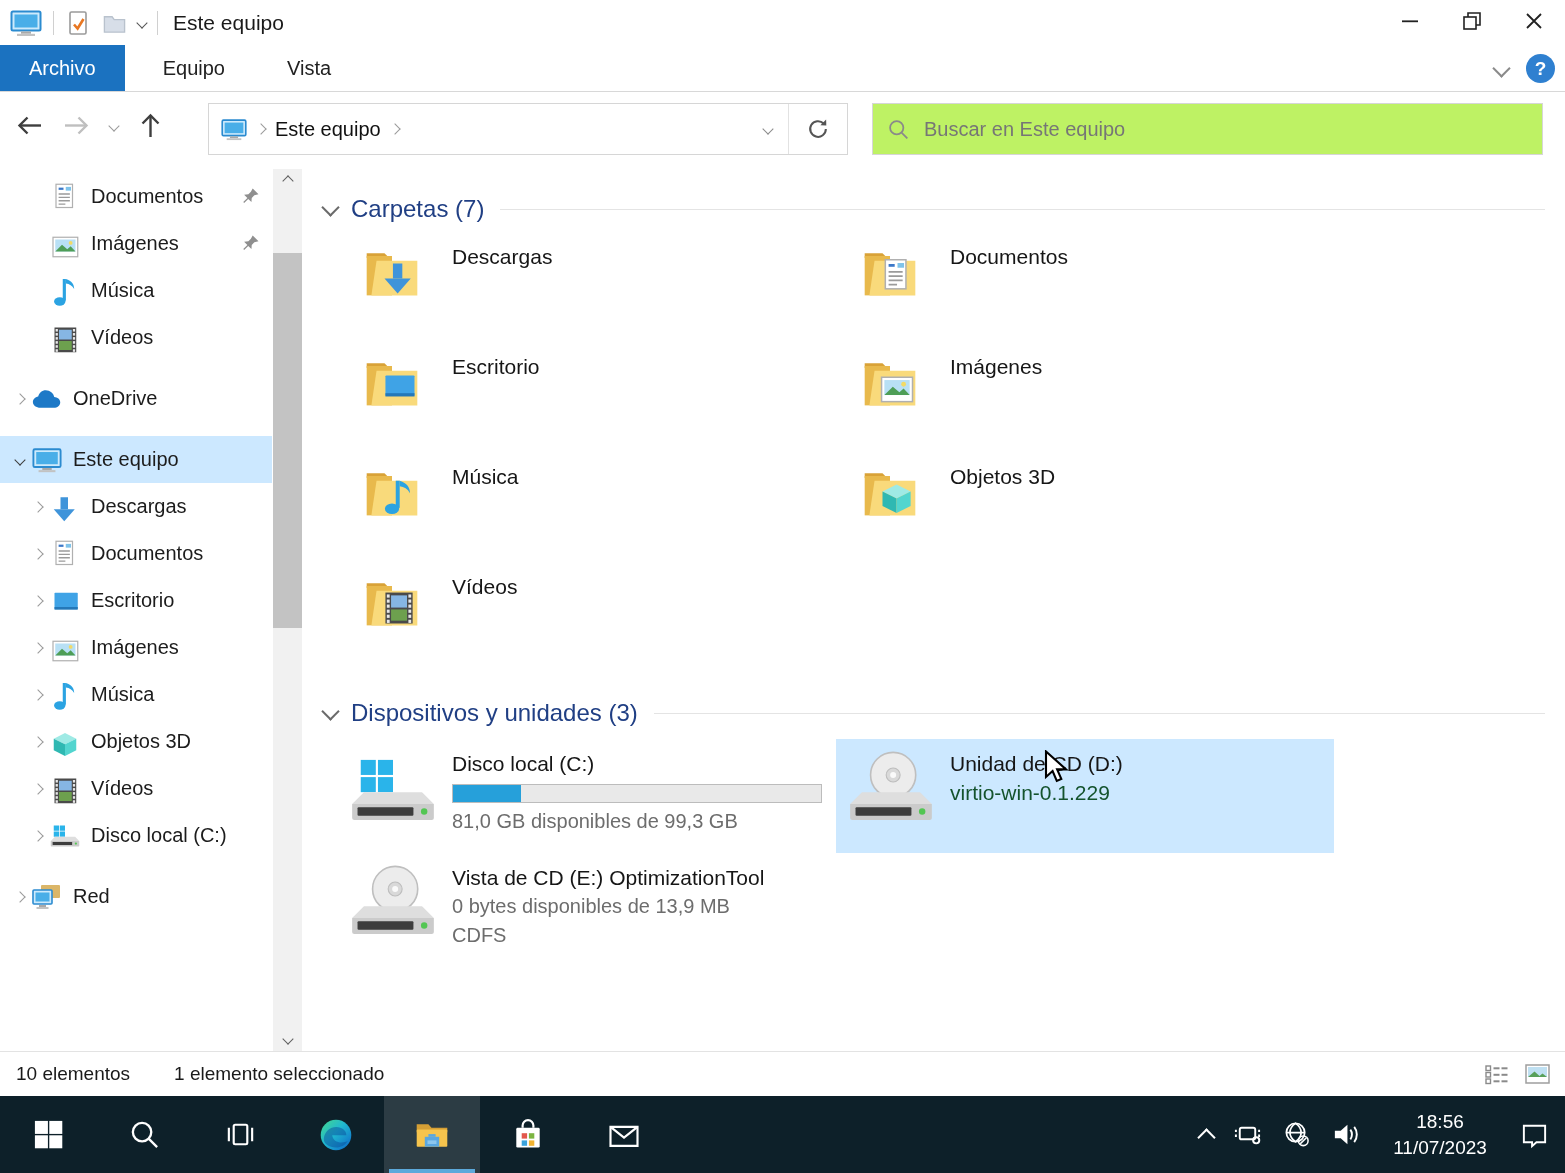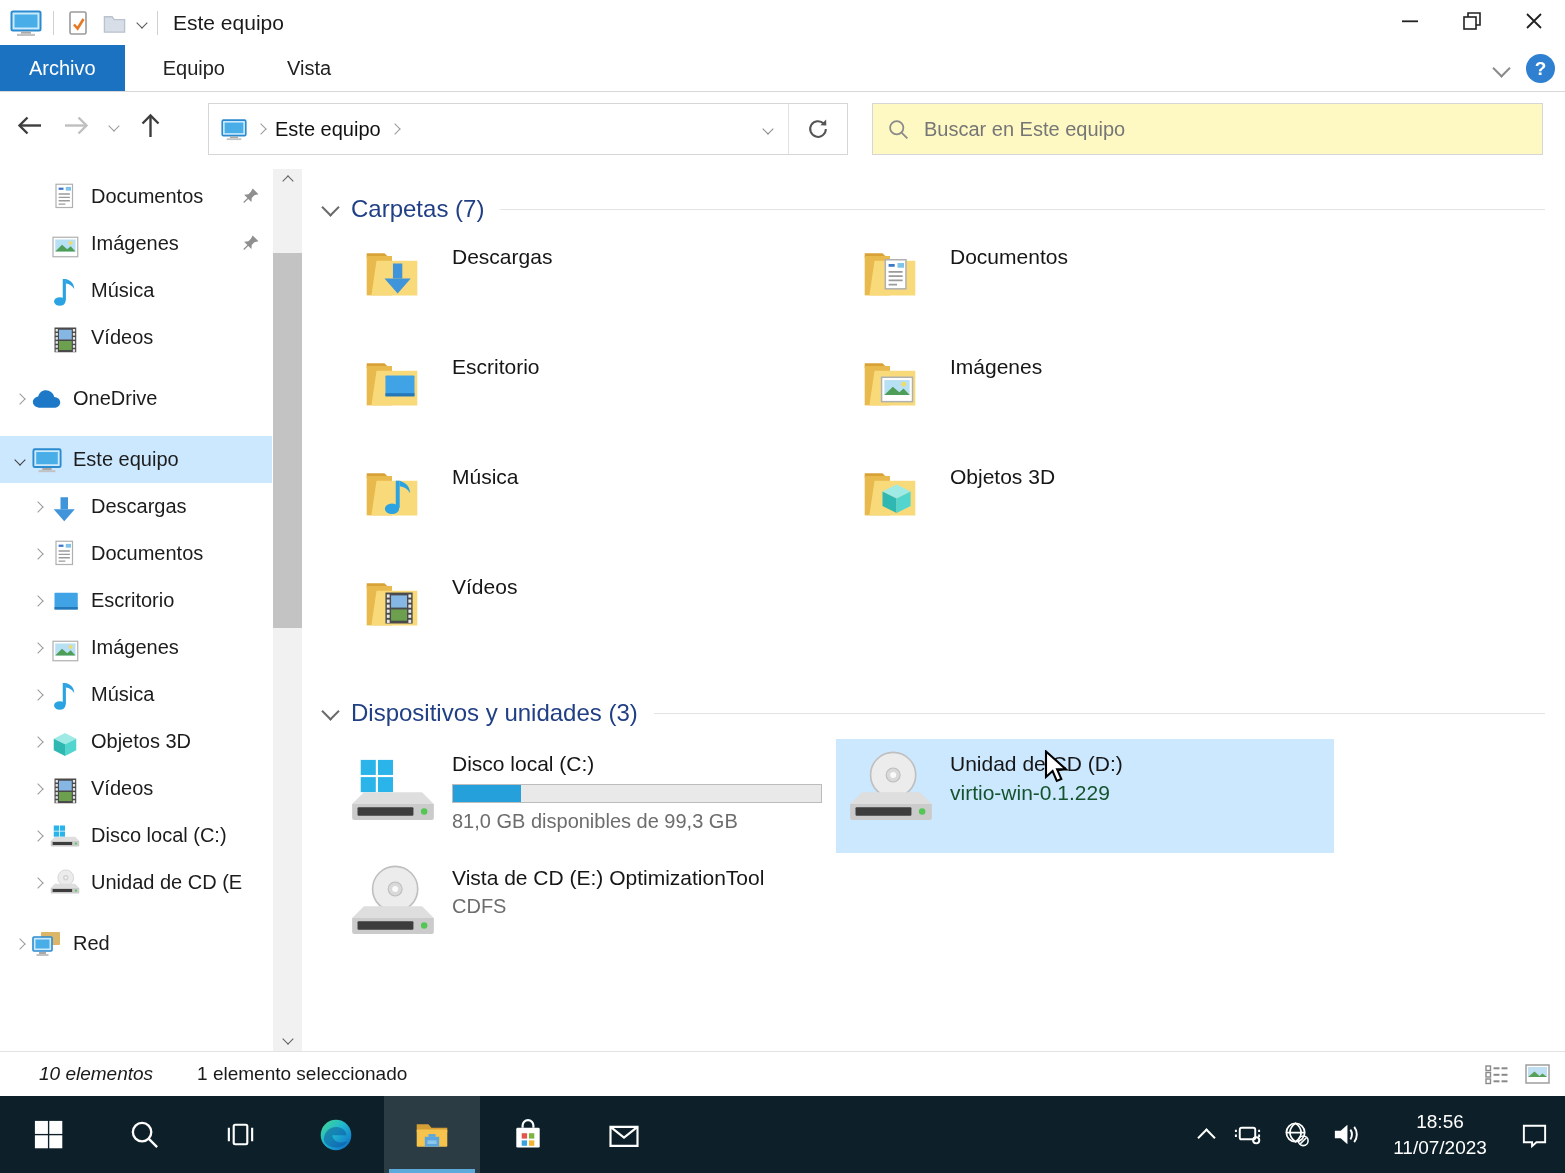--- a/index.html
+++ b/index.html
@@ -34,21 +34,21 @@
   
   .navrow{position:absolute;top:92px;left:0;right:0;height:77px;background:#fff;}
   .navbtns{position:absolute;left:16px;top:20px;display:flex;align-items:center;gap:20px;}
   .addresswrap{position:absolute;left:208px;top:11px;width:640px;height:52px;border:1px solid #d6d6d6;
                background:#fff;display:flex;align-items:stretch;box-sizing:border-box;}
   .addr{flex:1;display:flex;align-items:center;gap:10px;padding:0 12px;font-size:20px;}
   .addr-label{color:#111;}
   .addr-dd{display:flex;align-items:center;padding:0 16px;}
   .refresh-cell{width:58px;border-left:1px solid #e2e2e2;display:flex;align-items:center;justify-content:center;}
   .searchbox{position:absolute;left:872px;top:11px;width:671px;height:52px;border:1px solid #d6d6d6;
-             background:#fef9c3;display:flex;align-items:center;gap:12px;padding:12px 14px;box-sizing:border-box;}
+             background:#bef264;display:flex;align-items:center;gap:12px;padding:12px 14px;box-sizing:border-box;}
   .searchbox input{border:0;outline:0;flex:1;font-size:20px;font-family:inherit;color:#333;background:transparent;}
   .searchbox input::placeholder{color:#767676;}
 
   
   .main{position:absolute;top:169px;left:0;right:0;bottom:122px;background:#fff;}
   .sidebar{position:absolute;left:0;top:0;width:302px;height:100%;}
   .sb-list{position:absolute;left:0;top:4px;width:272px;}
   .sb-row{height:47px;display:flex;align-items:center;font-size:20px;color:#1c1c1c;}
   .sb-row.selected{background:var(--selection,#cce8ff);}
   .sb-row .chev-slot{width:24px;display:flex;justify-content:center;flex:none;}
@@ -75,21 +75,21 @@
   .drive-text{margin-left:16px;padding-top:2px;}
   .drive-name{font-size:21px;color:#161616;line-height:1.4;}
   .drive-line2{font-size:21px;color:#14532d;line-height:1.4;}
   .drive-detail{font-size:20px;color:#6d6d6d;line-height:1.45;}
   .progressbar{width:368px;height:17px;border:1px solid #bcbcbc;background:#e9e9e9;margin:6px 0 4px;}
   .progressfill{height:100%;background:var(--progress,#26a0da);}
 
   
   .statusbar{position:absolute;bottom:77px;left:0;right:0;height:45px;background:#fff;
              border-top:1px solid #e3e3e3;display:flex;align-items:center;font-size:19px;box-sizing:border-box;}
-  .sb-count{margin-left:39px;font-style:italic;}
+  .sb-count{margin-left:16px;}
   .sb-selection{margin-left:44px;}
   .sb-views{margin-left:auto;display:flex;gap:14px;margin-right:14px;}
   .sb-views .icon{width:27px;height:27px;}
 
   
   .taskbar{position:absolute;bottom:0;left:0;right:0;height:77px;background:var(--taskbar,#0d2029);display:flex;}
   .tb-apps{display:flex;height:100%;}
   .tb-cell{width:96px;height:100%;display:flex;align-items:center;justify-content:center;position:relative;}
   .tb-cell .icon{width:33px;height:33px;}
   .tb-cell.active{background:rgba(255,255,255,.13);}
@@ -441,37 +441,20 @@
                 <rect x="26" y="12" width="14" height="14" fill="#2ab4ea"></rect>
                 <rect x="10" y="28" width="14" height="14" fill="#2ab4ea"></rect>
                 <rect x="26" y="28" width="14" height="14" fill="#2ab4ea"></rect>
                 <path d="M13 42h54l11 11H2z" fill="#dedede"></path>
                 <path d="M2 53h76v13a2 2 0 0 1-2 2H4a2 2 0 0 1-2-2z" fill="#cbcbcb"></path>
                 <rect x="7" y="56" width="52" height="8" rx="1" fill="#3d3d3d"></rect>
                 <circle cx="69" cy="60" r="3" fill="#53c653"></circle>
               </svg>
             </span>
             <span>Disco local (C:)</span>
-          </div>
-          <div class="sb-row" style="padding-left: 26px;">
-            <span class="chev-slot">
-              <span class="chev right tiny"></span>
-            </span>
-            <span class="icon sb-icon" style="width: 30px; height: 30px;">
-              <svg viewBox="0 0 80 80">
-                <circle cx="42" cy="26" r="21" fill="#ececec" stroke="#bfbfbf" stroke-width="1.5"></circle>
-                <circle cx="42" cy="26" r="6.5" fill="#d9d9d9" stroke="#bdbdbd"></circle>
-                <circle cx="42" cy="26" r="2.8" fill="#fafafa"></circle>
-                <path d="M13 42h54l11 11H2z" fill="#dedede"></path>
-                <path d="M2 53h76v13a2 2 0 0 1-2 2H4a2 2 0 0 1-2-2z" fill="#cbcbcb"></path>
-                <rect x="7" y="56" width="52" height="8" rx="1" fill="#3d3d3d"></rect>
-                <circle cx="69" cy="60" r="3" fill="#53c653"></circle>
-              </svg>
-            </span>
-            <span>Unidad de CD (E</span>
           </div>
           <div class="sb-row" style="padding-left: 8px; margin-top: 14px;">
             <span class="chev-slot">
               <span class="chev right tiny"></span>
             </span>
             <span class="icon sb-icon" style="width: 30px; height: 30px;">
               <svg viewBox="0 0 30 26">
                 <rect x="9" y="1" width="19" height="13" rx="1" fill="#dbb668"></rect>
                 <rect x="1" y="6" width="19" height="14" rx="1" fill="#cdeafc" stroke="#2b8bd0" stroke-width="1.6"></rect>
                 <rect x="3.5" y="8.5" width="14" height="9" fill="#49aee8"></rect>
@@ -658,20 +641,21 @@
                 <circle cx="42" cy="26" r="6.5" fill="#d9d9d9" stroke="#bdbdbd"></circle>
                 <circle cx="42" cy="26" r="2.8" fill="#fafafa"></circle>
                 <path d="M13 42h54l11 11H2z" fill="#dedede"></path>
                 <path d="M2 53h76v13a2 2 0 0 1-2 2H4a2 2 0 0 1-2-2z" fill="#cbcbcb"></path>
                 <rect x="7" y="56" width="52" height="8" rx="1" fill="#3d3d3d"></rect>
                 <circle cx="69" cy="60" r="3" fill="#53c653"></circle>
               </svg>
             </span>
             <div class="drive-text">
               <div class="drive-name">Vista de CD (E:) OptimizationTool</div>
+              <div class="drive-detail">0 bytes disponibles de 13,9 MB</div>
               <div class="drive-detail">CDFS</div>
             </div>
           </div>
         </div>
     </div>
   </div>
 
   <div class="statusbar">
     <span class="sb-count">10 elementos</span>
     <span class="sb-selection">1 elemento seleccionado</span>

